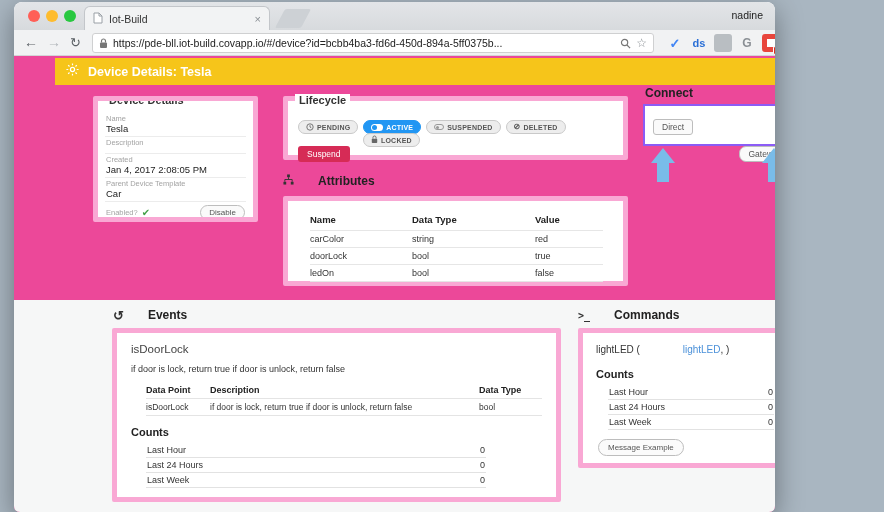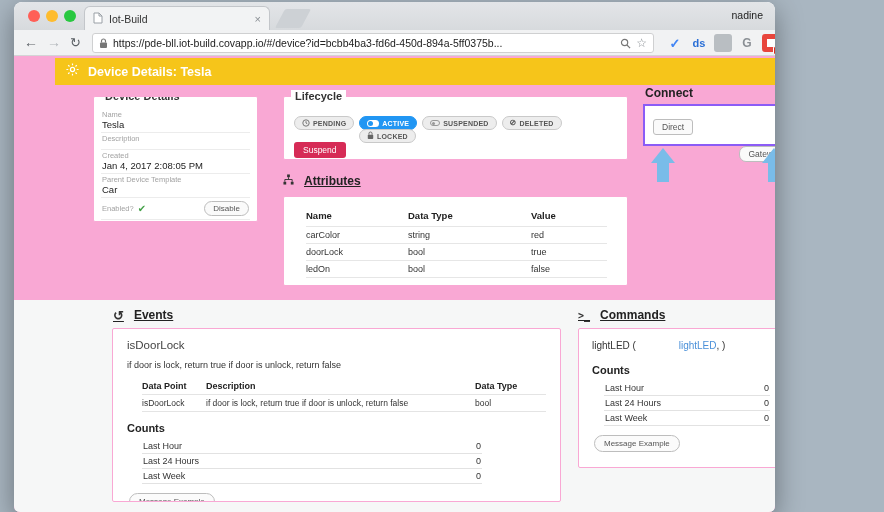--- a/index.html
+++ b/index.html
@@ -51,26 +51,26 @@
   .e6::before { content:""; width:7px; height:7px; background:#35a853; border-radius:2px; margin-right:1px; }
   .e6::after  { content:""; width:4px; height:4px; background:#e8453c; border-radius:50%; }
   .badge4 { position:absolute; right:-3px; bottom:-3px; background:#d93025; color:#fff;
             font-size:6.5px; font-weight:bold; padding:0 2px; border-radius:2px; border:1px solid #fff; }
   .badgeNew { position:absolute; left:-2px; bottom:-4px; background:#f5c211; color:#c0392b;
               font-size:5.5px; font-weight:bold; padding:0 1px; border-radius:1px; }
   .menu { position:absolute; left:822px; top:6px; }
   .menu i { display:block; width:14px; height:2px; background:#666; margin:2px 0; }
 
   
-  .content { position:absolute; top:54px; left:0; right:0; bottom:0; background:#f9a8d4; }
+  .content { position:absolute; top:54px; left:0; right:0; bottom:0; background:#ec4899; }
   .banner { position:absolute; left:41px; top:2px; width:775px; height:27px; background:#f6c51a;
             display:flex; align-items:center; gap:8px; padding:0 10px; }
   .banner-title { color:#fff; font-weight:bold; font-size:12.5px; }
 
-  .card { position:absolute; background:#fff; border:1px solid #f9a8d4; border-radius:2px; }
+  .card { position:absolute; background:#fff; border:5px solid #f9a8d4; border-radius:2px; }
   .ctitle { position:absolute; top:-7px; left:7px; background:#fff; padding:0 4px;
             font-size:11px; font-weight:bold; color:#333; }
 
   
   .dcard { left:79px; top:40px; width:165px; height:126px; padding:12px 7px 0; overflow:hidden; }
   .df { border-bottom:1px solid #ececec; padding:1px 1px 2px; }
   .df.last { border-bottom:none; }
   .lb { font-size:7.5px; line-height:9px; color:#a3a3a3; }
   .vl { font-size:9.5px; line-height:11px; color:#222; min-height:4px; white-space:nowrap; }
   .rowflex { display:flex; align-items:center; gap:4px; padding:3px 1px; }
@@ -104,22 +104,22 @@
   .gateway { position:absolute; right:8px; top:13px; border-radius:7px; font-size:8.5px;margin-top:27px; }
   .uparrow { position:absolute; width:24px; height:36px; }
   .uparrow::before { content:""; position:absolute; left:0; top:0; width:0; height:0;
                      border-left:12px solid transparent; border-right:12px solid transparent;
                      border-bottom:15px solid #79bce9; }
   .uparrow::after { content:""; position:absolute; left:6px; top:14px; width:12px; height:20px; background:#79bce9; }
   .a1 { left:637px; top:92px; }
   .a2 { left:748px; top:92px; }
 
   
-  .sec-head { position:absolute; display:flex; align-items:center; gap:10px;
-              font-size:12px; font-weight:bold; color:#222;text-decoration:underline; }
+  .sec-head { position:absolute; display:flex; align-items:center; gap:24px;
+              font-size:12px; font-weight:bold; color:#222; }
   .attr-head { left:269px; top:118px; }
   .acard { left:269px; top:140px; width:345px; height:90px; }
   .atable { margin:13px 20px 0 22px; }
   .arow { display:grid; grid-template-columns:102px 123px 1fr; }
   .arow span { font-size:9px; color:#333; padding:3px 0; border-bottom:1px solid #e6e6e6; }
   .arow.ahead span { font-size:9.5px; font-weight:bold; color:#222; padding:0 0 5px; }
 
   
   .band { position:absolute; left:0; right:0; top:244px; bottom:0; background:#f6f7f7; }
   .ev-head { left:99px; top:252px; }

